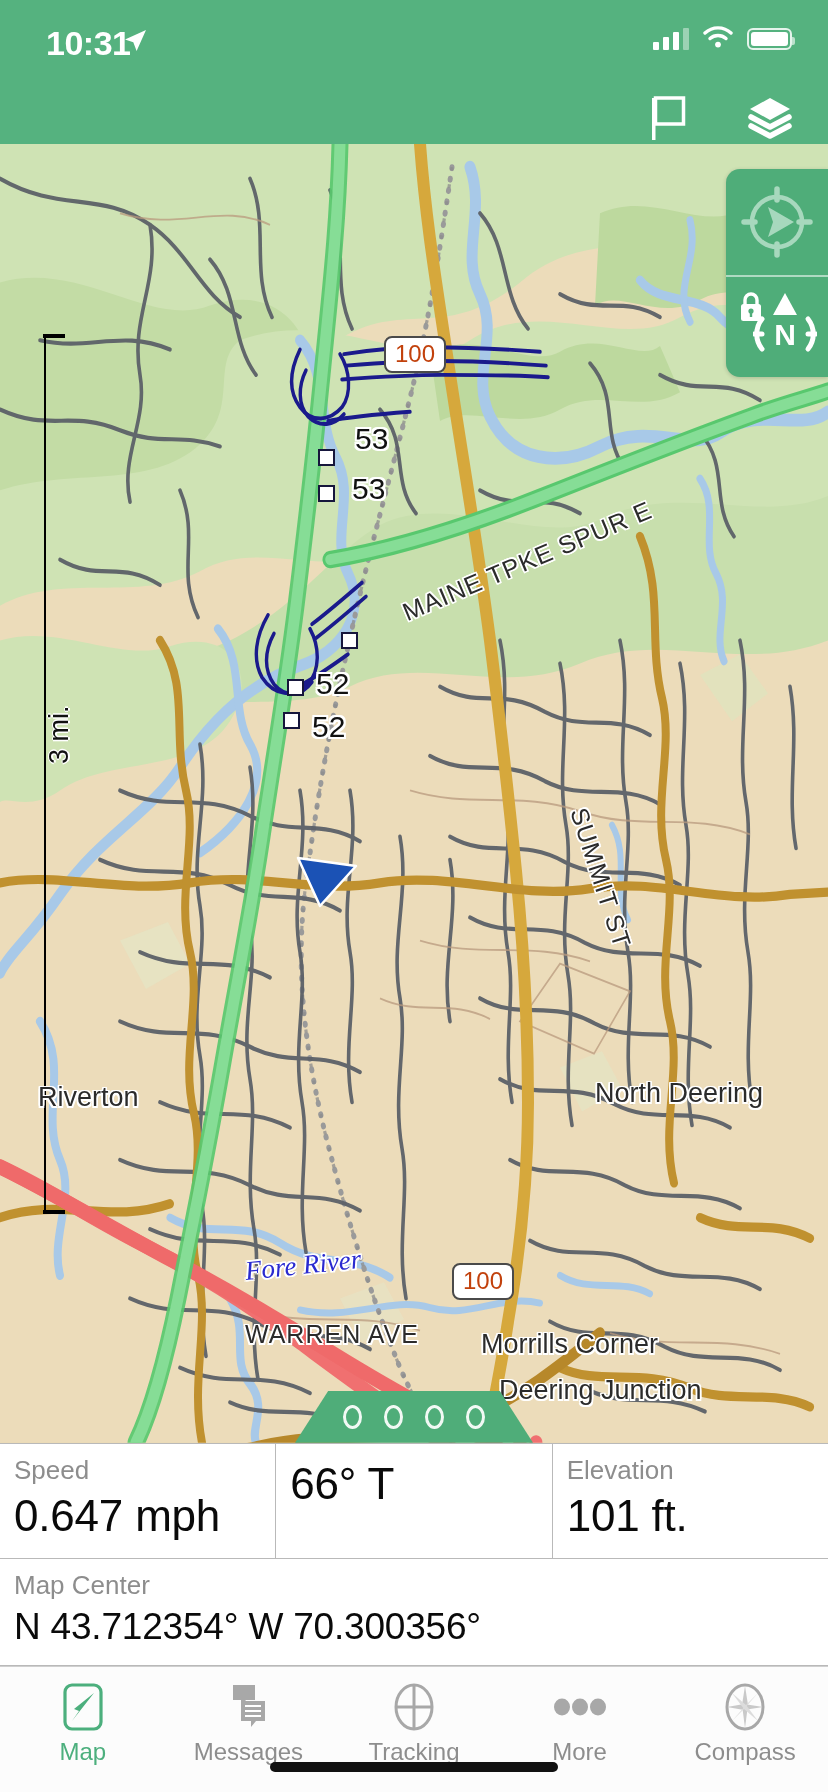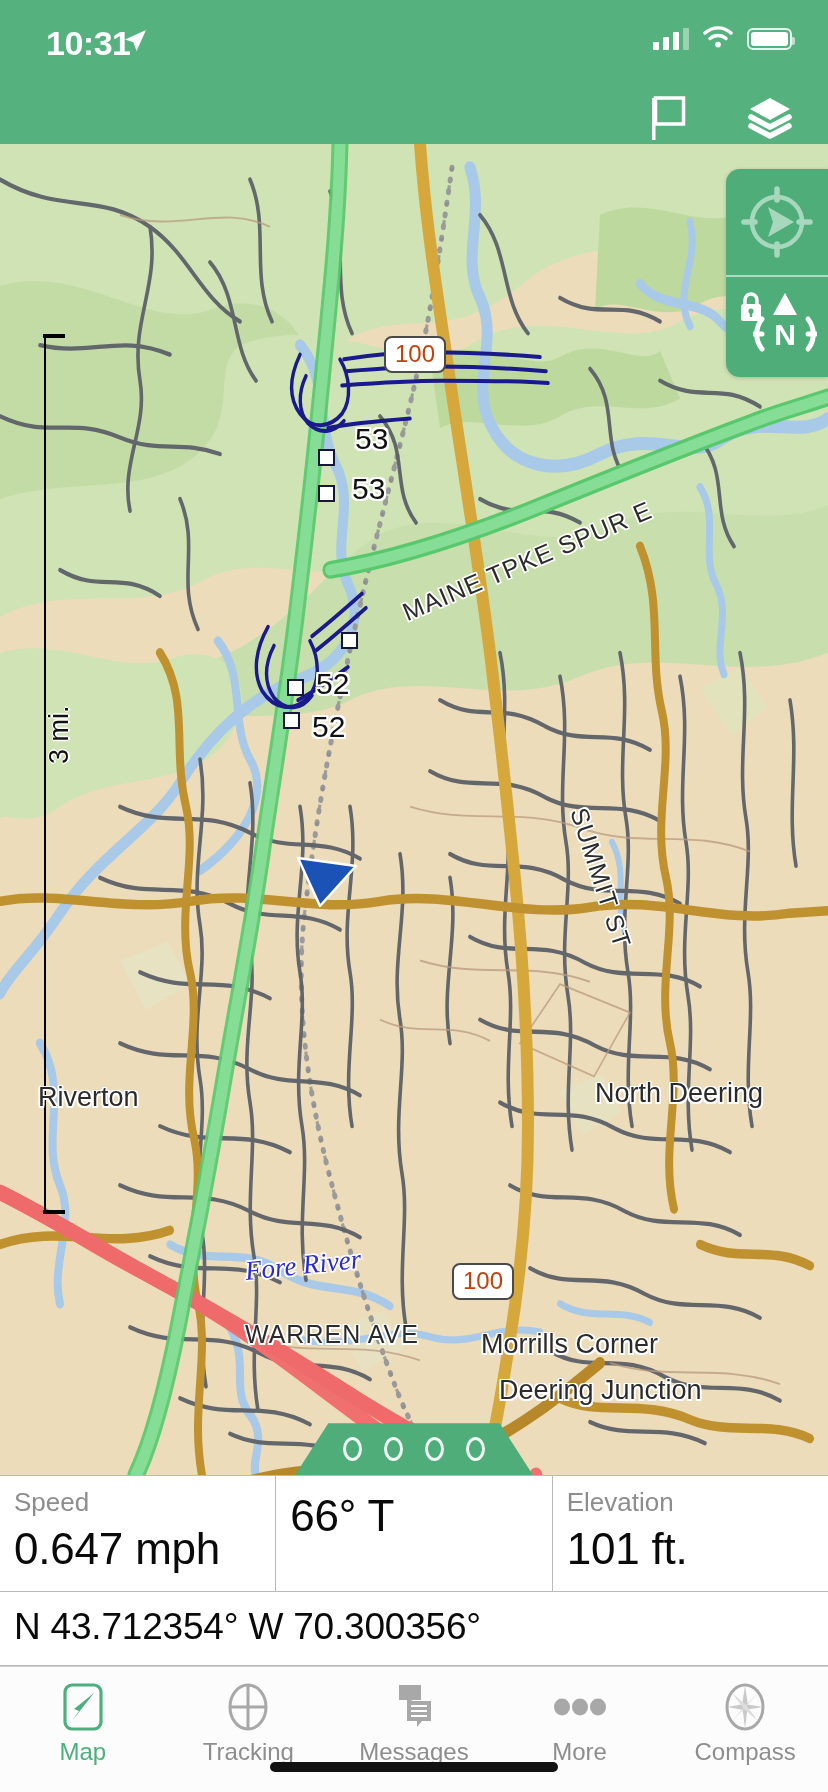--- a/index.html
+++ b/index.html
@@ -454,65 +454,66 @@
       <div class="data-cell">
         <div class="data-value">66° T</div>
       </div>
       <div class="data-cell">
         <div class="data-label">Elevation</div>
         <div class="data-value">101 ft.</div>
       </div>
     </div>
     <div class="data-row">
       <div class="data-cell full">
+        <div class="data-label">Map Center</div>
         <div class="data-value coords">N 43.712354°  W 70.300356°</div>
       </div>
     </div>
   </div>
 
   <div class="tabbar">
 
     <div class="tab active">
       <div class="tab-icon">
         <svg width="40" height="48" viewBox="0 0 40 48">
           <rect x="2" y="2" width="36" height="44" rx="7" fill="none" stroke="#4caf7d" stroke-width="3.2"></rect>
           <path d="M31 10 L9 38 L16 28 L11 26 Z" fill="#4caf7d"></path>
         </svg>
       </div>
       <div class="tab-label">Map</div>
-    </div>
-
-    <div class="tab">
-      <div class="tab-icon">
-        <svg width="46" height="50" viewBox="0 0 46 50">
-          <ellipse cx="23" cy="25" rx="18" ry="22" fill="none" stroke="#a8a8a8" stroke-width="3"></ellipse>
-          <line x1="23" y1="3" x2="23" y2="47" stroke="#a8a8a8" stroke-width="3"></line>
-          <line x1="5" y1="25" x2="41" y2="25" stroke="#a8a8a8" stroke-width="3"></line>
-        </svg>
-      </div>
-      <div class="tab-label">Tracking</div>
     </div>
 
     <div class="tab">
       <div class="tab-icon">
         <svg width="46" height="48" viewBox="0 0 46 48">
           <path d="M8 2 h22 v15 h-9 l-5 6 v-6 H8 Z" fill="#a8a8a8"></path>
           <path d="M16 18 h24 v20 h-9 l-5 6 v-6 H16 Z" fill="#a8a8a8"></path>
           <g stroke="#ffffff" stroke-width="2">
             <line x1="20" y1="23" x2="36" y2="23"></line>
             <line x1="20" y1="28" x2="36" y2="28"></line>
             <line x1="20" y1="33" x2="36" y2="33"></line>
           </g>
         </svg>
       </div>
       <div class="tab-label">Messages</div>
     </div>
 
     <div class="tab">
       <div class="tab-icon">
+        <svg width="46" height="50" viewBox="0 0 46 50">
+          <ellipse cx="23" cy="25" rx="18" ry="22" fill="none" stroke="#a8a8a8" stroke-width="3"></ellipse>
+          <line x1="23" y1="3" x2="23" y2="47" stroke="#a8a8a8" stroke-width="3"></line>
+          <line x1="5" y1="25" x2="41" y2="25" stroke="#a8a8a8" stroke-width="3"></line>
+        </svg>
+      </div>
+      <div class="tab-label">Tracking</div>
+    </div>
+
+    <div class="tab">
+      <div class="tab-icon">
         <svg width="54" height="22" viewBox="0 0 54 22">
           <ellipse cx="9" cy="11" rx="8" ry="8.5" fill="#a8a8a8"></ellipse>
           <ellipse cx="27" cy="11" rx="8" ry="8.5" fill="#a8a8a8"></ellipse>
           <ellipse cx="45" cy="11" rx="8" ry="8.5" fill="#a8a8a8"></ellipse>
         </svg>
       </div>
       <div class="tab-label">More</div>
     </div>
 
     <div class="tab">

